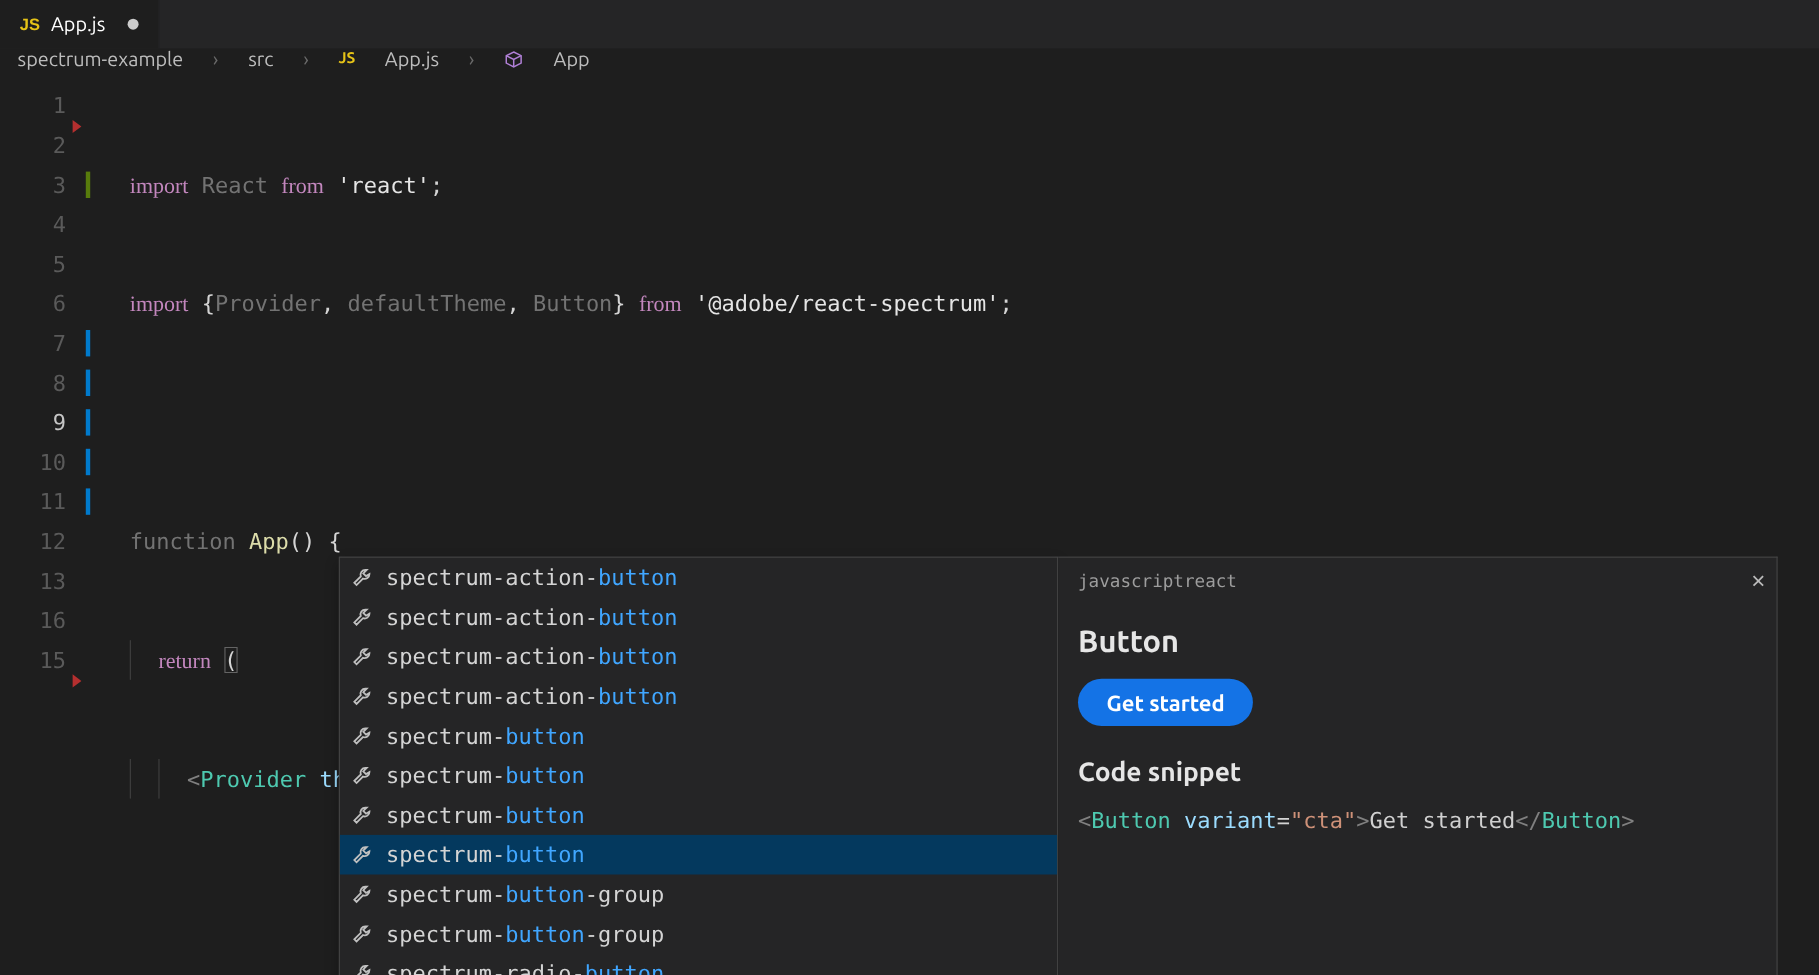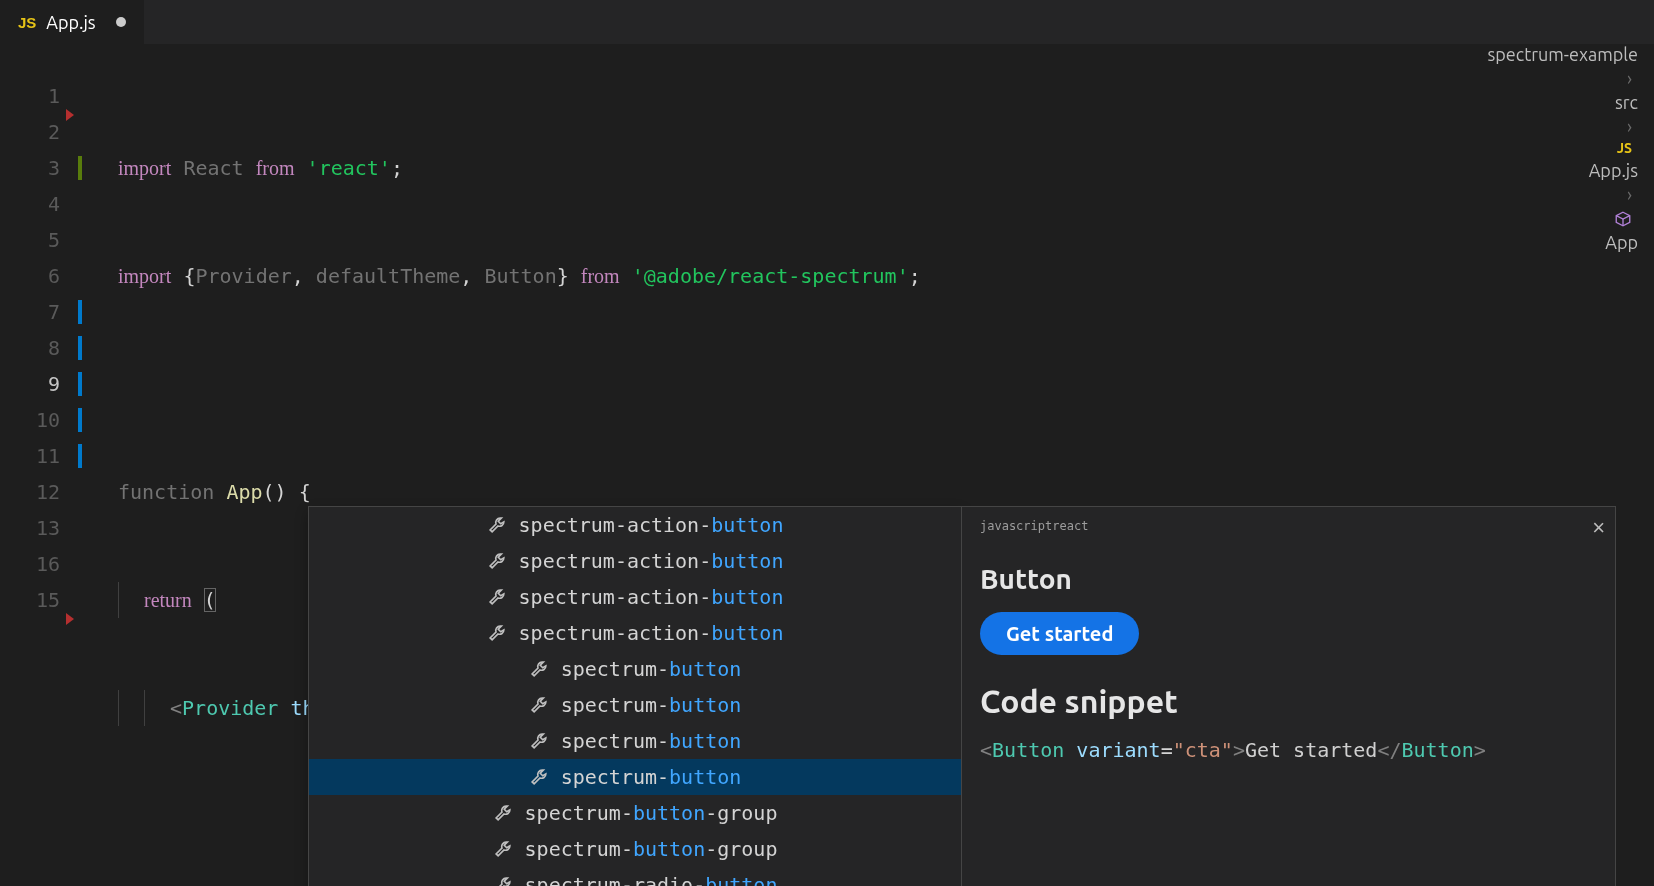--- a/index.html
+++ b/index.html
@@ -40,28 +40,27 @@
   width: 10px;
   height: 10px;
   border-radius: 50%;
   background: #cccccc;
   margin-left: 10px;
 }
 
 
 .breadcrumbs {
   display: flex;
-  align-items: flex-end;
+  align-items: flex-start;
   height: 34px;
   padding: 0 16px;
   color: #9d9d9d;
   font-family: -apple-system, "Segoe UI", Ubuntu, sans-serif;
   font-size: 18px;
-  gap: 4px;
-  flex-direction: column;
+  gap: 21px;
 }
 .breadcrumbs .chev { color: #6a6a6a; margin: 0 6px; }
 .breadcrumbs .crumb { color: #bdbdbd; }
 .breadcrumbs .lang-badge { color: #e6c317; font-weight:700; font-size:14px; margin-right:6px; }
 .breadcrumbs .sym-icon svg { width:18px; height:18px; vertical-align:-3px; margin-right:6px; }
 
 
 .editor {
   display: flex;
   height: calc(100% - 78px);
@@ -113,21 +112,21 @@
   border-left: 1px solid #404040;
   width: 26px;
   height: 36px;
   vertical-align: top;
 }
 
 
 .kw1 { color: #c387be; font-family: Liberation Serif, serif; } 
 .kw2 { color: #737373; } 
 .fn { color: #dcdcaa; }
-.str { color: #22c55e; margin-top: 20px; }
+.str { color: #e5e5e5; margin-top: 20px; }
 .punct { color: #d4d4d4; }
 .paren-hi { color: #d4d4d4; box-shadow: inset 0 0 0 1px #646464; }
 .param { color:#737373; }
 .tag { color:#4ec9b0; }
 .tagp { color:#808080; }
 .attr { color:#9cdcfe; }
 
 
 .ac-container {
   position: absolute;
@@ -143,21 +142,20 @@
   box-shadow: 0 6px 12px rgba(0,0,0,.3);
   font-size: 20px;
   line-height: 36px;
 }
 .suggest .row {
   display: flex;
   align-items: center;
   gap: 12px;
   padding: 0 10px;
   height: 36px;
-  justify-content: center;
 }
 .suggest .row.sel {
   background: #04395e;
 }
 .suggest .wrench svg { width:20px; height:20px; display:block; }
 .suggest .wrench { color:#c0c0c0; display:flex; }
 .suggest .label { color:#d4d4d4; }
 .suggest .label .hl { color:#40a6ff; font-weight:500; }
 .doc {
   width: 654px;
@@ -170,33 +168,33 @@
   position: relative;
   font-size: 19px;
 }
 .doc .close {
   position:absolute;
   right:10px; top:8px;
   color:#bbb;
   font-family: sans-serif;
   font-size: 22px;
 }
-.doc .lang { color:#9d9d9d; font-family: "SF Mono", Menlo, monospace; font-size:12px; }
+.doc .lang { color:#9d9d9d; font-family: "SF Mono", Menlo, monospace; font-size:16px; }
 .doc h2 { font-size:28px; font-weight:700; color:#e6e6e6; margin-top:30px; }
 .doc .cta {
   display:inline-block;
   margin-top:18px;
   background:#1473e6;
   color:#ffffff;
   border-radius: 26px;
   padding: 10px 26px;
   font-weight:600;
   font-size:20px;
 }
-.doc h3 { font-size:32px; font-weight:700; color:#e6e6e6; margin-top:28px; }
+.doc h3 { font-size:24px; font-weight:700; color:#e6e6e6; margin-top:28px; }
 .doc pre { margin-top:16px; font-family: "SF Mono", Menlo, monospace; font-size:20px; line-height:30px; color:#d0d0d0; white-space: pre-wrap; }
 .doc .jsx-tag { color:#4ec9b0; }
 .doc .jsx-p { color:#808080; }
 .doc .jsx-attr { color:#9cdcfe; }
 .doc .jsx-str { color:#ce9178; }
 </style>
 </head>
 <body>
 
 <div class="tab-bar">

